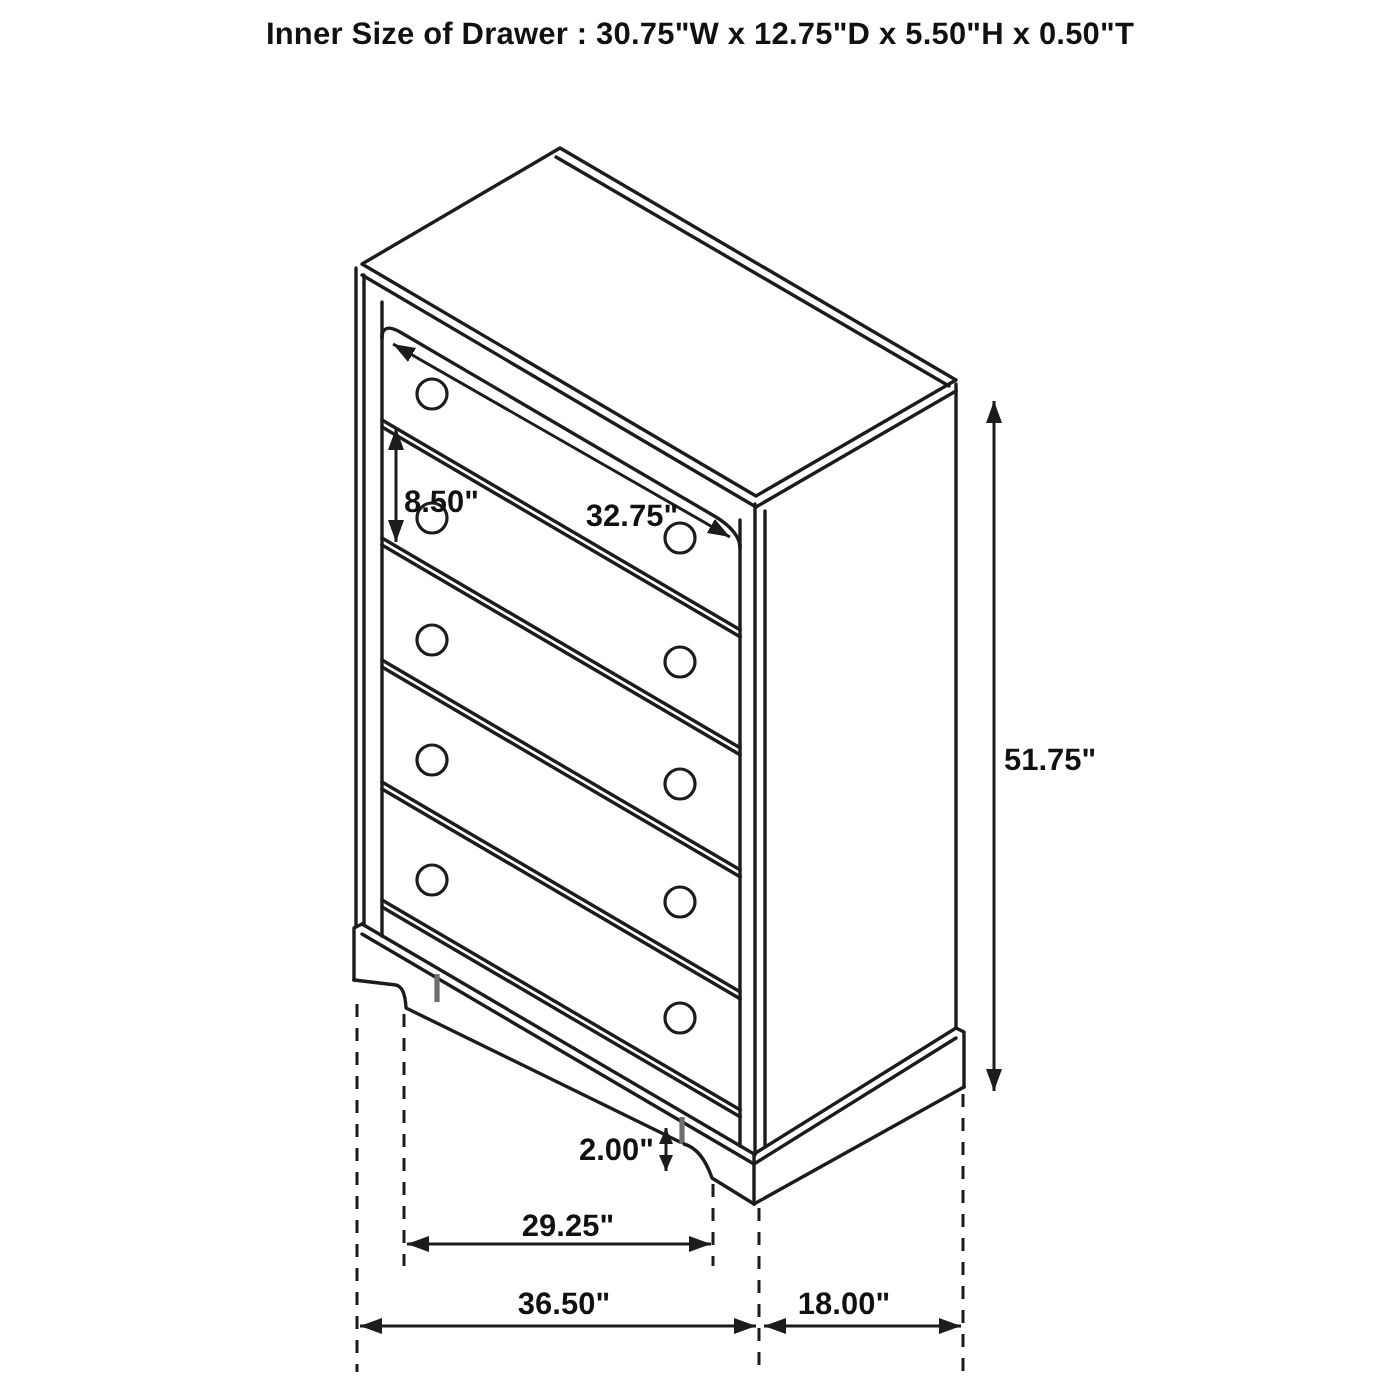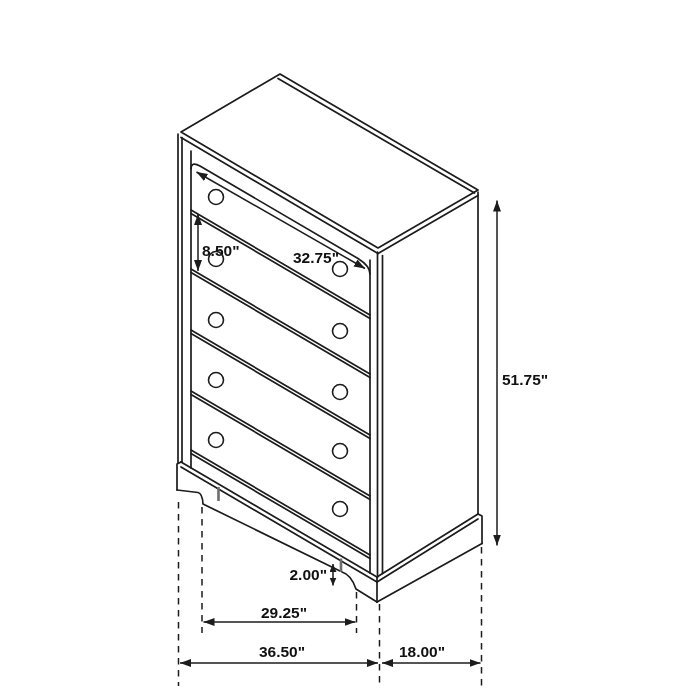--- a/index.html
+++ b/index.html
@@ -15,20 +15,21 @@
   .struct{stroke:#1c1c1c;stroke-width:1.7;fill:none;stroke-linecap:round;stroke-linejoin:round;}
   .seam{stroke:#6e6e6e;stroke-width:2.6;fill:none;stroke-linecap:butt;}
   .dim{stroke:#1c1c1c;stroke-width:1.5;fill:none;}
   .dash{stroke:#1c1c1c;stroke-width:1.5;fill:none;stroke-dasharray:6.5 5.5;}
   .dimtxt{font-family:"Liberation Sans", sans-serif;font-size:15.5px;font-weight:bold;fill:#111;}
 </style>
 </head>
 <body>
 
 <div class="canvas">
+  <div class="title">Inner Size of Drawer : 30.75"W x 12.75"D x 5.50"H x 0.50"T</div>
 
   <svg width="700" height="700" viewBox="0 0 700 700">
     <defs>
       <marker id="ah" markerUnits="userSpaceOnUse" markerWidth="12" markerHeight="9" refX="11" refY="4" orient="auto-start-reverse">
         <path d="M0,0 L11,4 L0,8 Z" fill="#1c1c1c"></path>
       </marker>
       <marker id="ahs" markerUnits="userSpaceOnUse" markerWidth="9" markerHeight="8" refX="8" refY="3.5" orient="auto-start-reverse">
         <path d="M0,0 L8,3.5 L0,7 Z" fill="#1c1c1c"></path>
       </marker>
     </defs>

